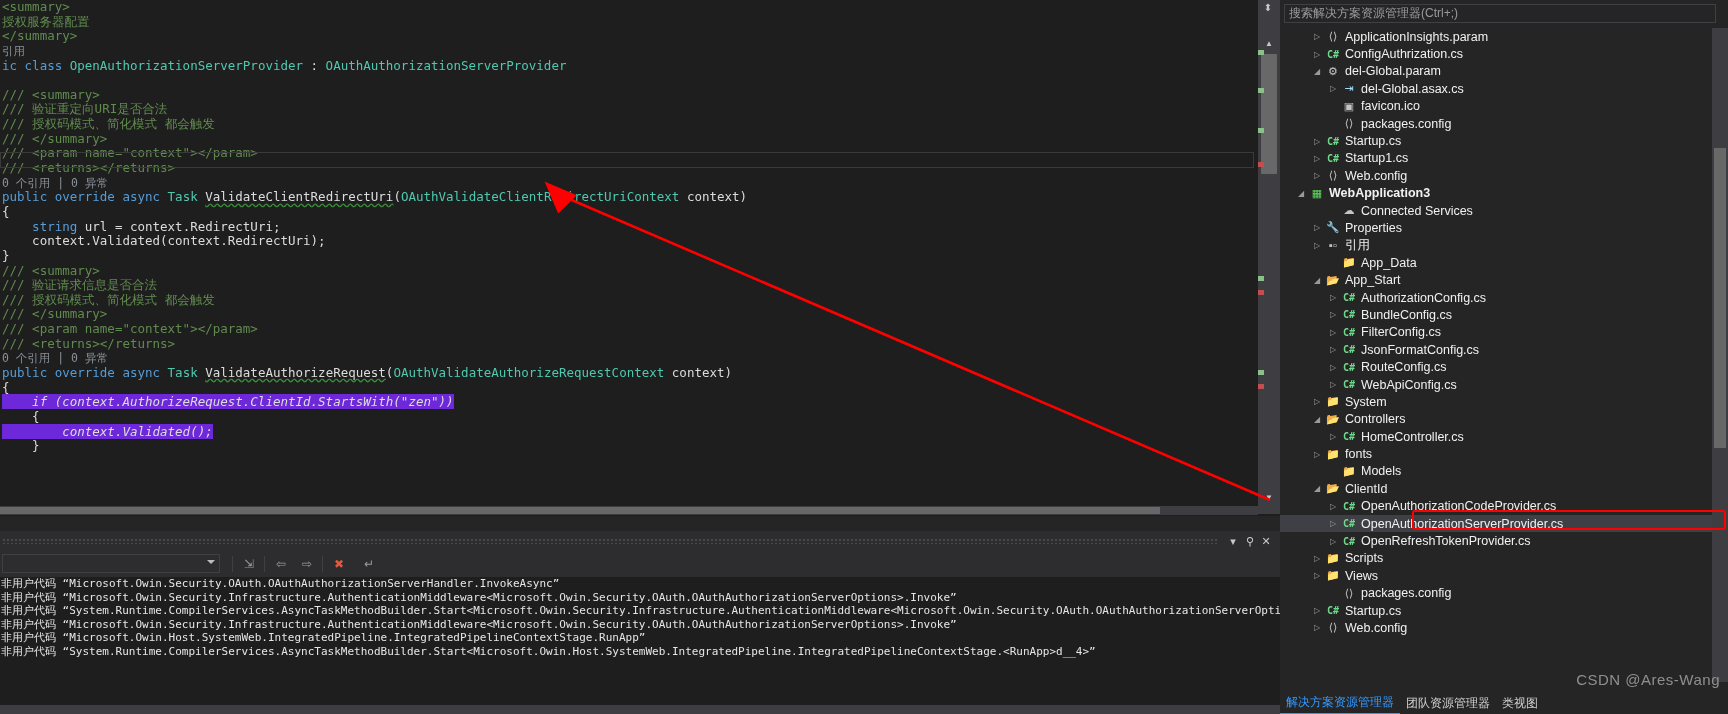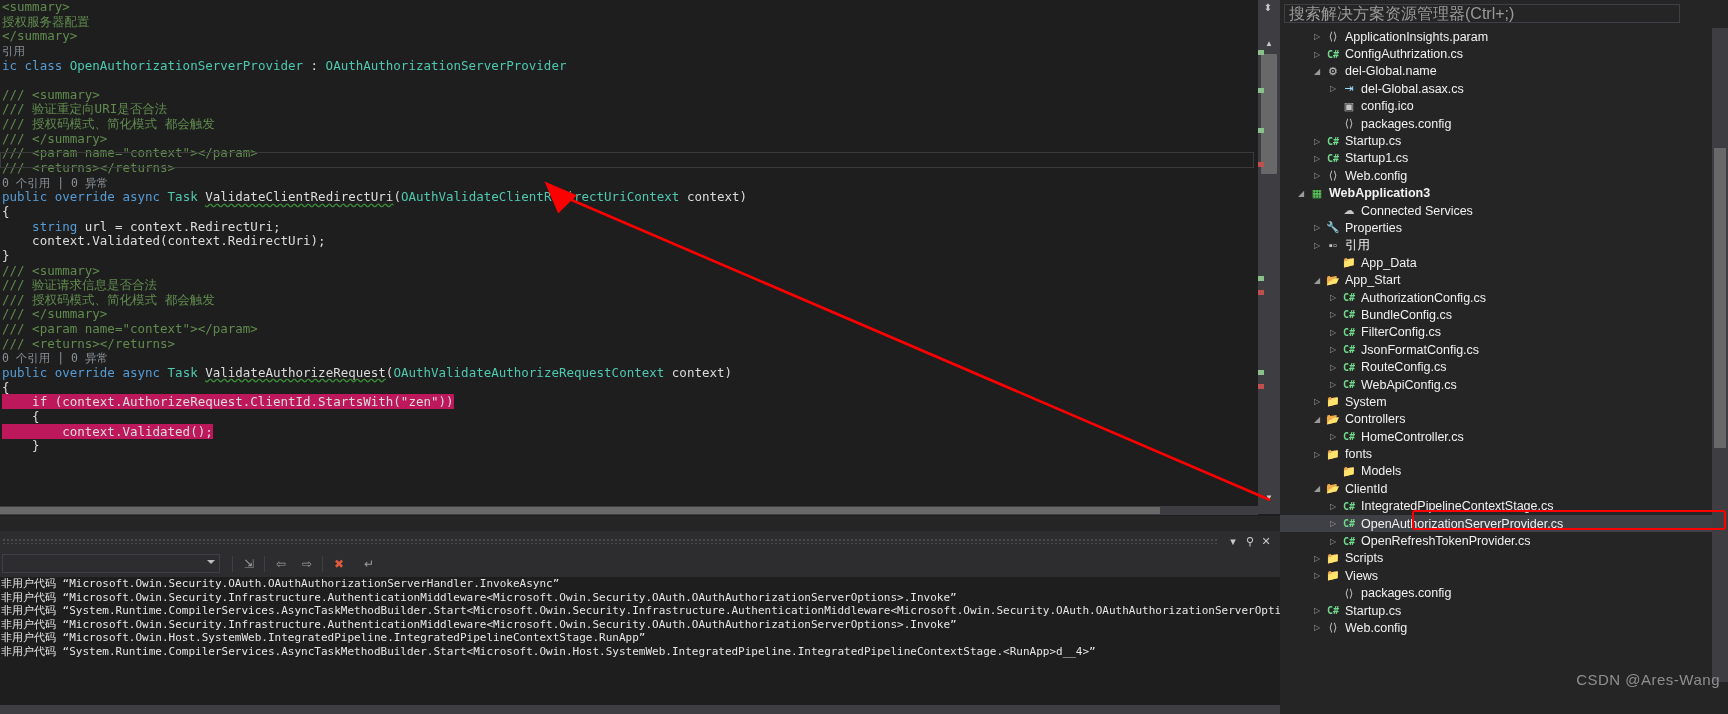--- a/index.html
+++ b/index.html
@@ -23,21 +23,21 @@
     white-space: pre;
     color: #d4d4d4;
   }
   .ln { height: 14.65px; white-space: pre; padding-left: 2px; }
   .cmtx { color: #608b4e; }
   .kw  { color: #569cd6; }
   .typ { color: #4ec9b0; margin-top: 8px; }
   .pln { color: #dcdcdc; }
   .lens { color: #8a9199; font-size: 11.5px; }
   .squig { text-decoration: underline wavy #3a8f3a; text-decoration-skip-ink: none; }
-  .errline { background: #be185d; }
+  .errline { background: #6d28d9; font-style: italic; }
 
   .cursorline {
     position:absolute; left:0; top:152px; width:1254px; height:16px;
     border:1px solid #3a3a3a;
   }
 
   
   .edscroll {
     position: absolute; left: 1258px; top: 0; width: 22px; height: 514px;
     background: #3e3e42;
@@ -103,23 +103,23 @@
   }
 
   
   .solexp {
     position:absolute; left:1280px; top:0; width:448px; height:714px; background:#252526;
   }
   .se-searchwrap {
     position:absolute; left:0; top:0; width:448px; height:26px; background:#252526;
   }
   .se-search {
-    position:absolute; left:4px; top:4px; width:396px; height:19px;
+    position:absolute; left:4px; top:4px; width:432px; height:19px;
     background:#252526; border:1px solid #3f3f46;
-    color:#9a9a9a; font-size:16px; line-height:17px; padding-left:4px;
+    color:#9a9a9a; font-size:12px; line-height:17px; padding-left:4px;
   }
   .se-tree {
     position:absolute; left:0; top:28px; width:448px; height:654px; overflow:hidden;
   }
   .se-row {
     position:relative; height:17.4px; display:flex; align-items:center;
     color:#f1f1f1; font-size:12.5px; white-space:nowrap;
   }
   .se-row.sel { background:#3f3f46; }
   .se-tw { width:14px; flex:0 0 14px; text-align:center; color:#9a9a9a; font-size:8px; }
@@ -253,33 +253,33 @@
           <div class="se-row">
             <div style="width: 30px; flex: 0 0 auto;"></div>
             <div class="se-tw">▷</div>
             <div class="se-ic ic-cs">C#</div>
             <div class="se-lbl">ConfigAuthrization.cs</div>
           </div>
           <div class="se-row">
             <div style="width: 30px; flex: 0 0 auto;"></div>
             <div class="se-tw">◢</div>
             <div class="se-ic ic-asax">⚙</div>
-            <div class="se-lbl">del-Global.name</div>
+            <div class="se-lbl">del-Global.param</div>
           </div>
           <div class="se-row">
             <div style="width: 46px; flex: 0 0 auto;"></div>
             <div class="se-tw">▷</div>
             <div class="se-ic ic-ref">⇥</div>
             <div class="se-lbl">del-Global.asax.cs</div>
           </div>
           <div class="se-row">
             <div style="width: 46px; flex: 0 0 auto;"></div>
             <div class="se-tw"></div>
             <div class="se-ic ic-xml">▣</div>
-            <div class="se-lbl">config.ico</div>
+            <div class="se-lbl">favicon.ico</div>
           </div>
           <div class="se-row">
             <div style="width: 46px; flex: 0 0 auto;"></div>
             <div class="se-tw"></div>
             <div class="se-ic ic-xml">⟨⟩</div>
             <div class="se-lbl">packages.config</div>
           </div>
           <div class="se-row">
             <div style="width: 30px; flex: 0 0 auto;"></div>
             <div class="se-tw">▷</div>
@@ -403,21 +403,21 @@
           <div class="se-row">
             <div style="width: 30px; flex: 0 0 auto;"></div>
             <div class="se-tw">◢</div>
             <div class="se-ic ic-folder">📂</div>
             <div class="se-lbl">ClientId</div>
           </div>
           <div class="se-row">
             <div style="width: 46px; flex: 0 0 auto;"></div>
             <div class="se-tw">▷</div>
             <div class="se-ic ic-cs">C#</div>
-            <div class="se-lbl">IntegratedPipelineContextStage.cs</div>
+            <div class="se-lbl">OpenAuthorizationCodeProvider.cs</div>
           </div>
           <div class="se-row sel">
             <div style="width: 46px; flex: 0 0 auto;"></div>
             <div class="se-tw">▷</div>
             <div class="se-ic ic-cs">C#</div>
             <div class="se-lbl">OpenAuthorizationServerProvider.cs</div>
           </div>
           <div class="se-row">
             <div style="width: 46px; flex: 0 0 auto;"></div>
             <div class="se-tw">▷</div>
@@ -454,20 +454,27 @@
             <div class="se-ic ic-xml">⟨⟩</div>
             <div class="se-lbl">Web.config</div>
           </div>
         </div>
     </div>
 
     <div class="se-scroll">
       <div class="sthumb"></div>
     </div>
 
+    <div class="se-tabs">
+      <div id="se-tab-list" style="display:flex;align-items:center;">
+          <div class="se-tab active">解决方案资源管理器</div>
+          <div class="se-tab">团队资源管理器</div>
+          <div class="se-tab">类视图</div>
+        </div>
+    </div>
   </div>
 
   <div class="watermark">CSDN @Ares-Wang</div>
 
   <div class="redbox"></div>
 
   <svg class="arrow-svg" viewBox="0 0 1728 714">
     <line x1="1270" y1="500" x2="560" y2="195" stroke="#ff0000" stroke-width="2.6"></line>
     <polygon points="540,188 575,188 565,212" fill="#ff0000" transform="rotate(23 558,196)"></polygon>
   </svg>

